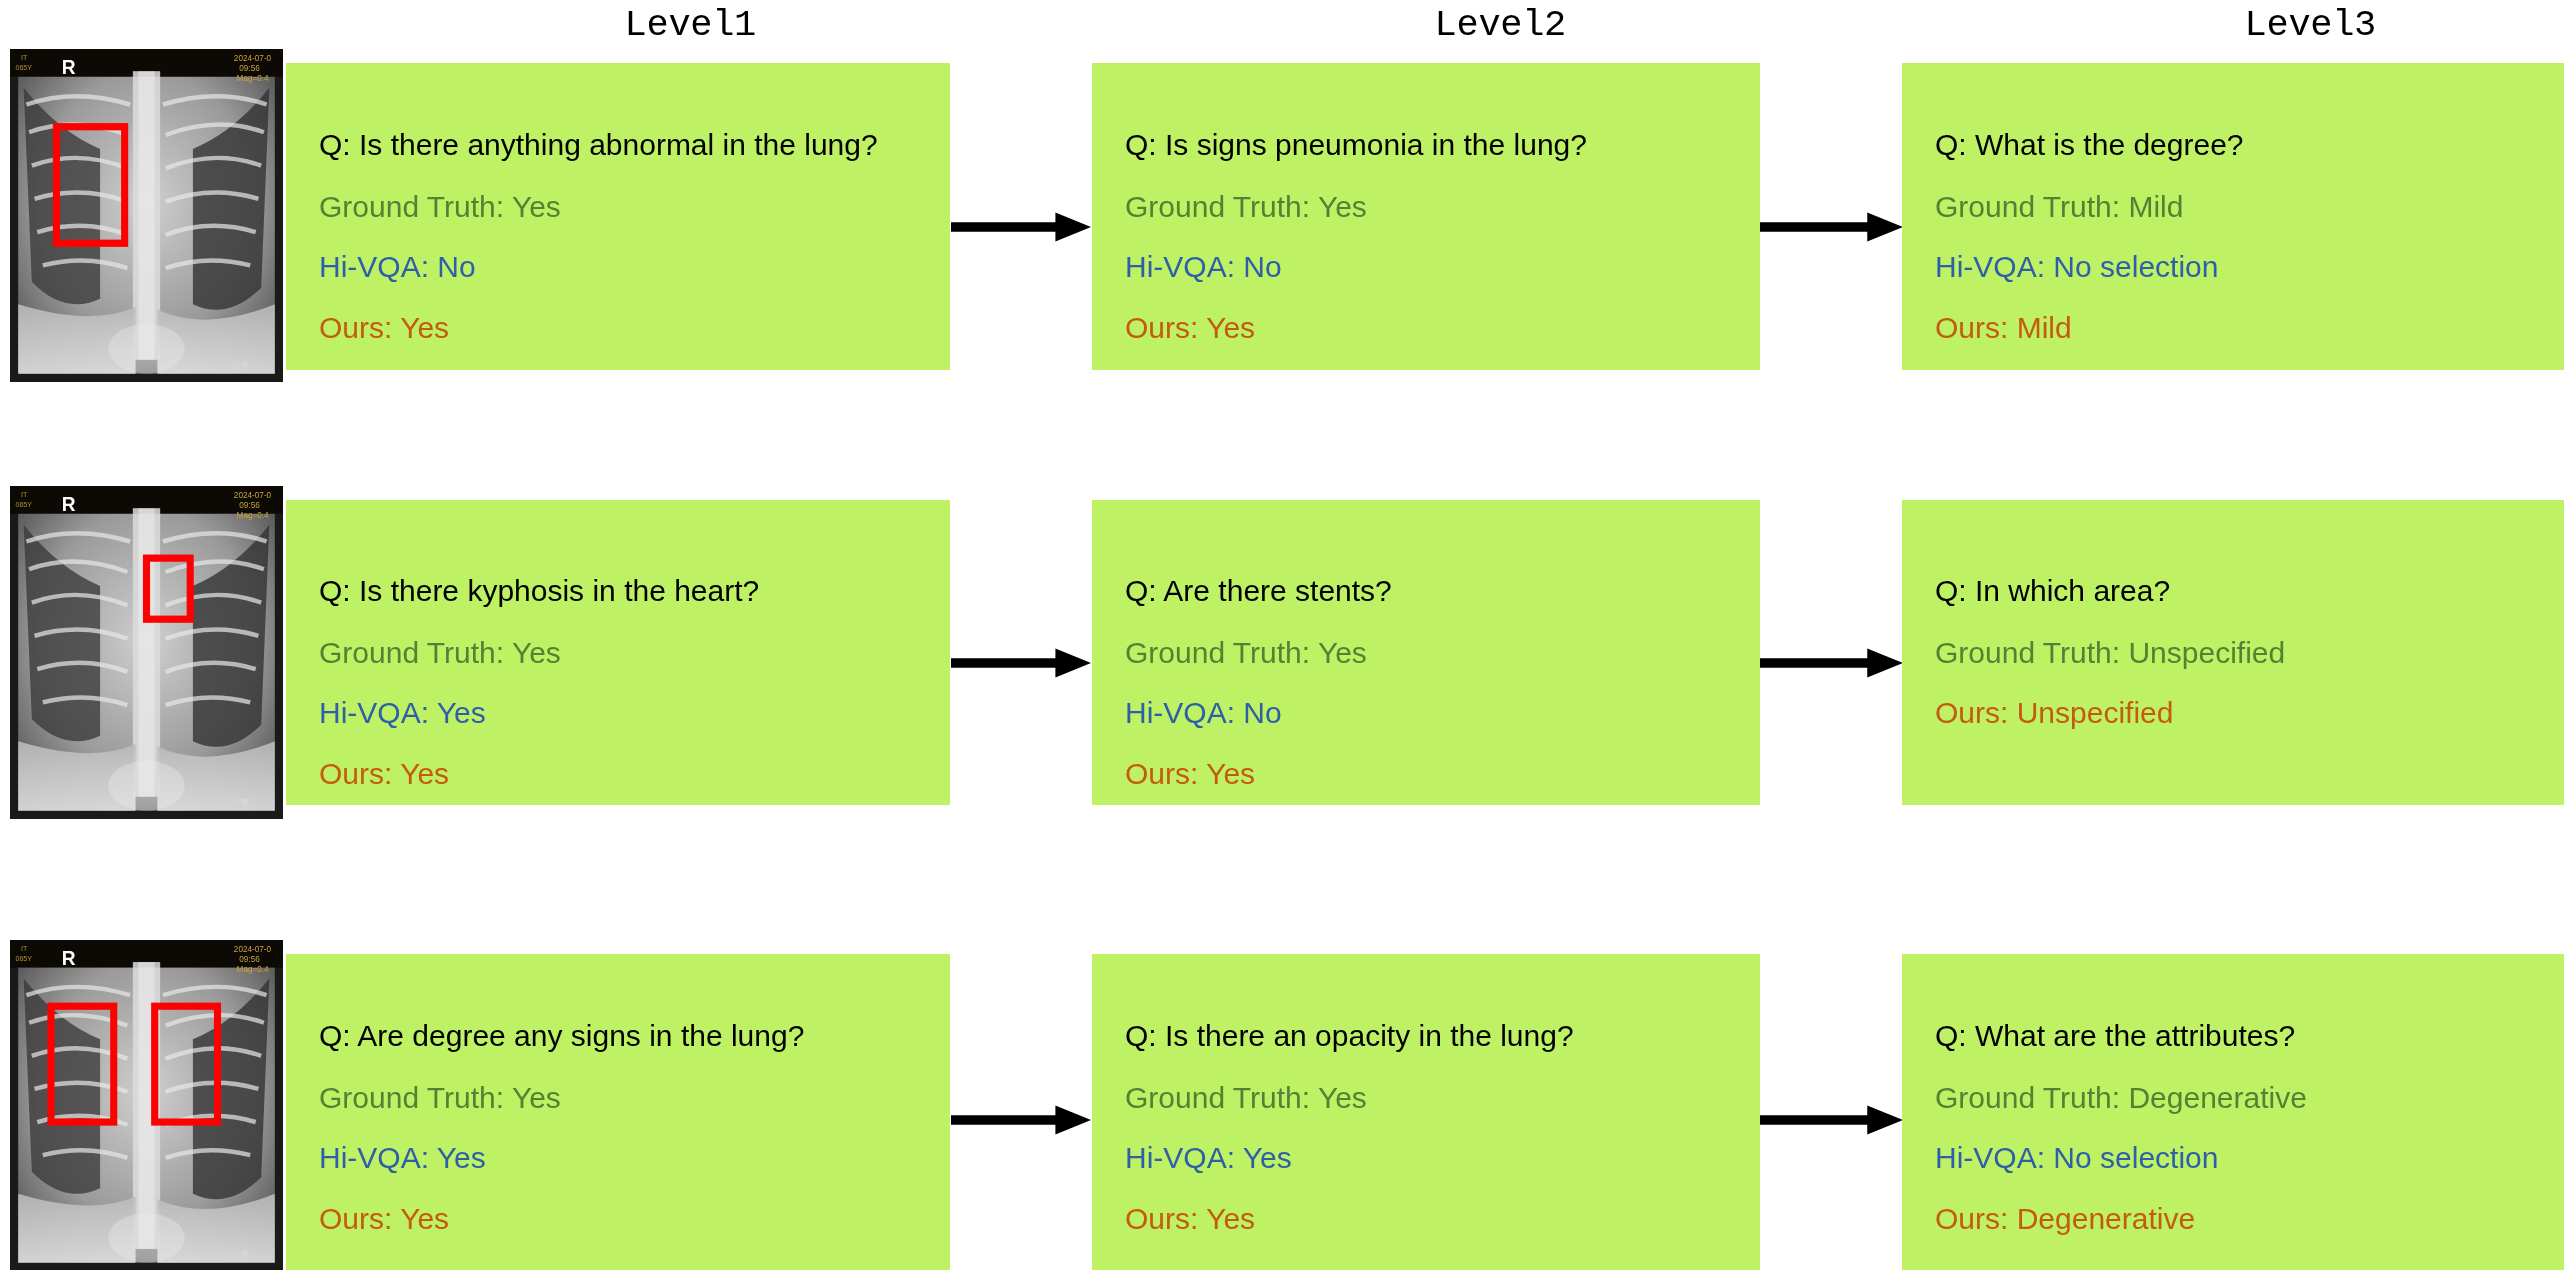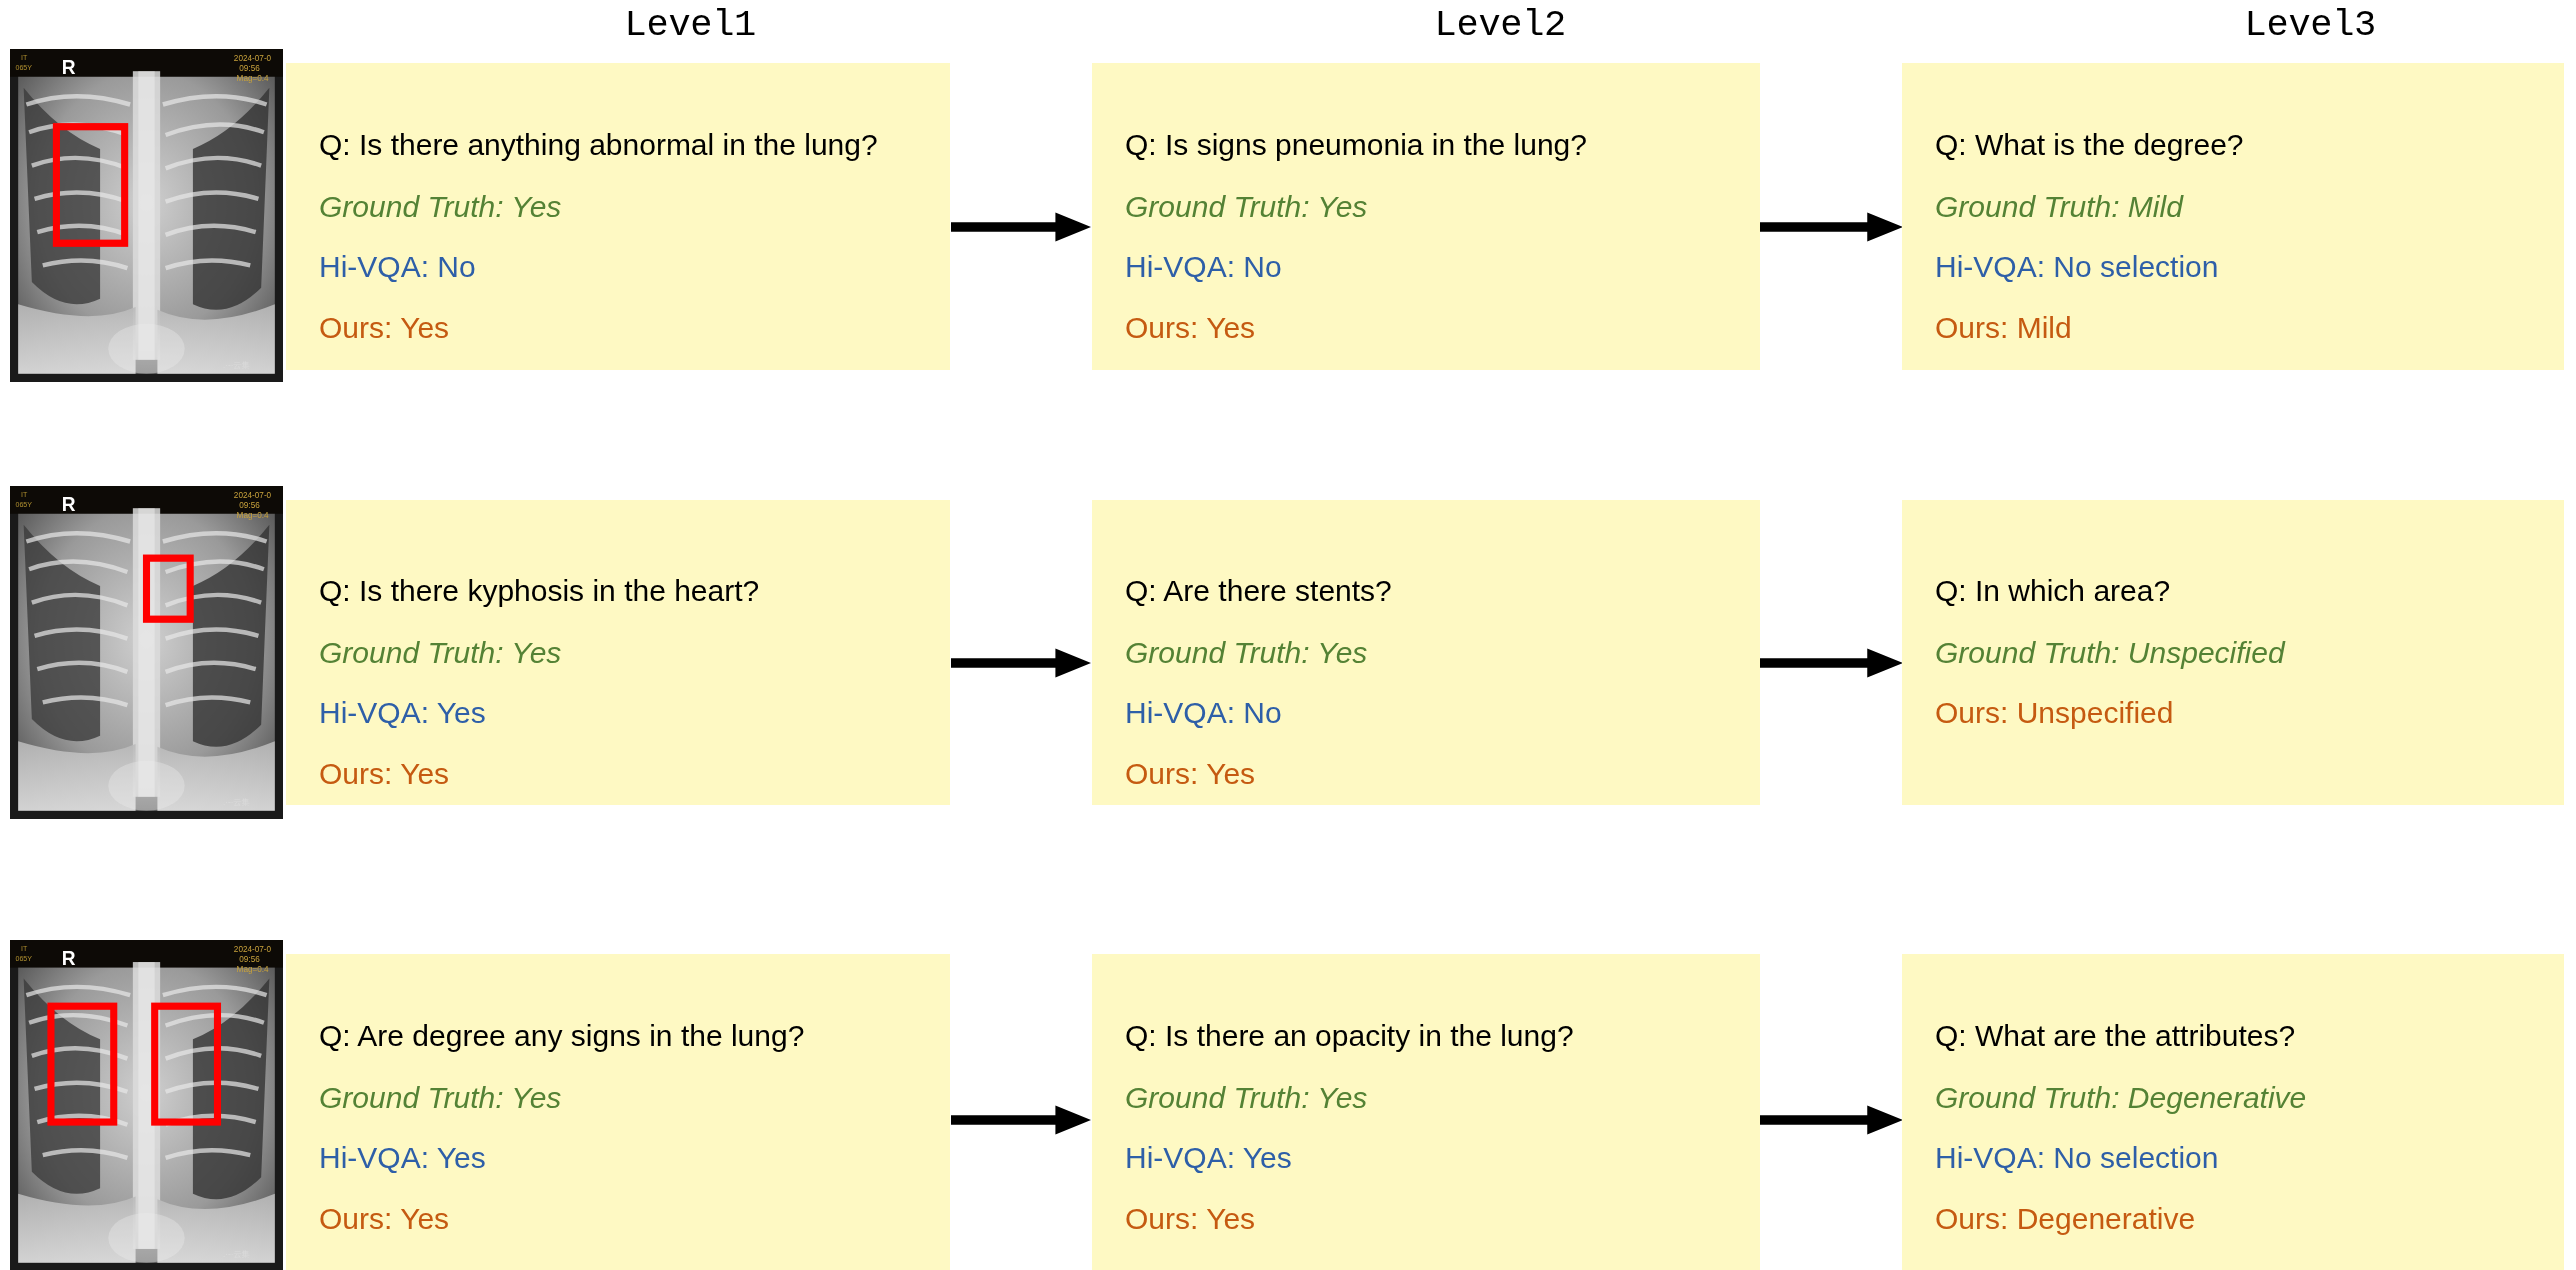--- a/index.html
+++ b/index.html
@@ -49,21 +49,21 @@
     overflow: hidden;
   }
   #row-0 .xray { top: -13.7px; height: 333px; }
   #row-1 .xray { top: -13.7px; height: 333px; }
   #row-2 .xray { top: -13.7px; height: 331px; }
   .xray svg { display: block; width: 100%; height: 100%; }
 
   
   .card {
     position: absolute;
-    background: #fef9c3;
+    background: #bef264;
     box-sizing: border-box;
   }
   .card.c1 { left: 286px;  width: 664px; }
   .card.c2 { left: 1092px; width: 668px; }
   .card.c3 { left: 1902px; width: 662px; }
   #row-0 .card { top: 0;   height: 307px; }
   #row-1 .card { top: 0;   height: 305px; }
   #row-2 .card { top: 0;   height: 317px; }
 
   .card-inner {
@@ -75,21 +75,21 @@
   #row-1 .card-inner { top: 76px; }
   #row-2 .card-inner { top: 67px; }
 
   .line {
     font-size: 30px;
     line-height: 1.0;
     white-space: nowrap;
     font-family: "Liberation Sans", sans-serif;
   }
   .q-line   { color: #000000; margin-bottom: 32px; }
-  .gt-line  { color: #548235; margin-bottom: 30px; font-style: italic; }
+  .gt-line  { color: #548235; margin-bottom: 30px; }
   .hi-line  { color: #2E5FA8; margin-bottom: 31px; }
   .our-line { color: #C55A11; }
 
   
   .arrow {
     position: absolute;
     height: 36px;
   }
   .arrow svg { display: block; width: 100%; height: 100%; }
   .arrow.a1 { left: 951px; width: 140px; }

